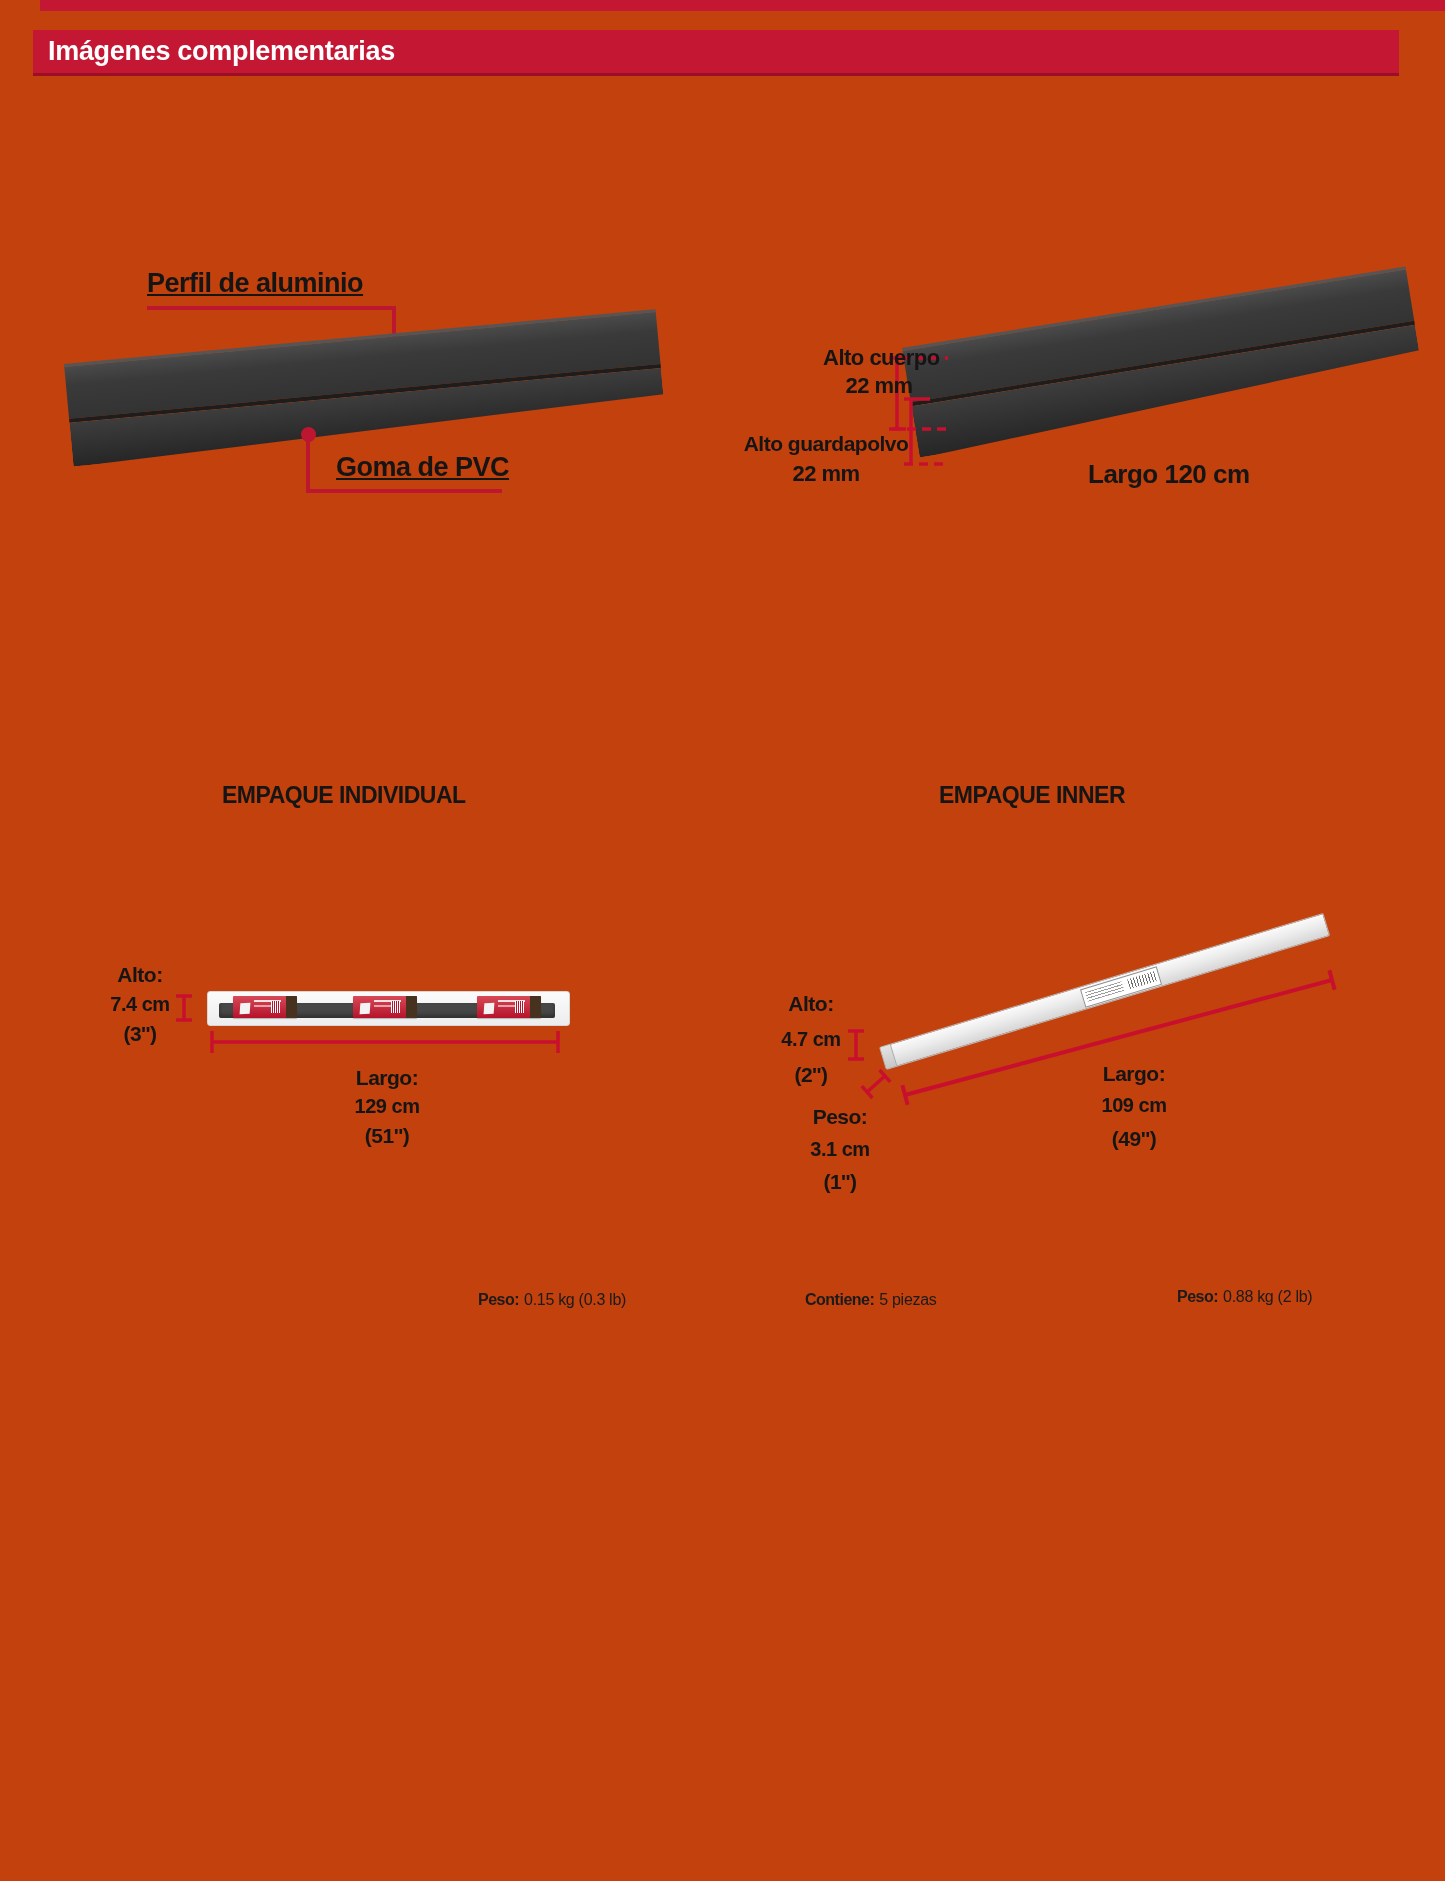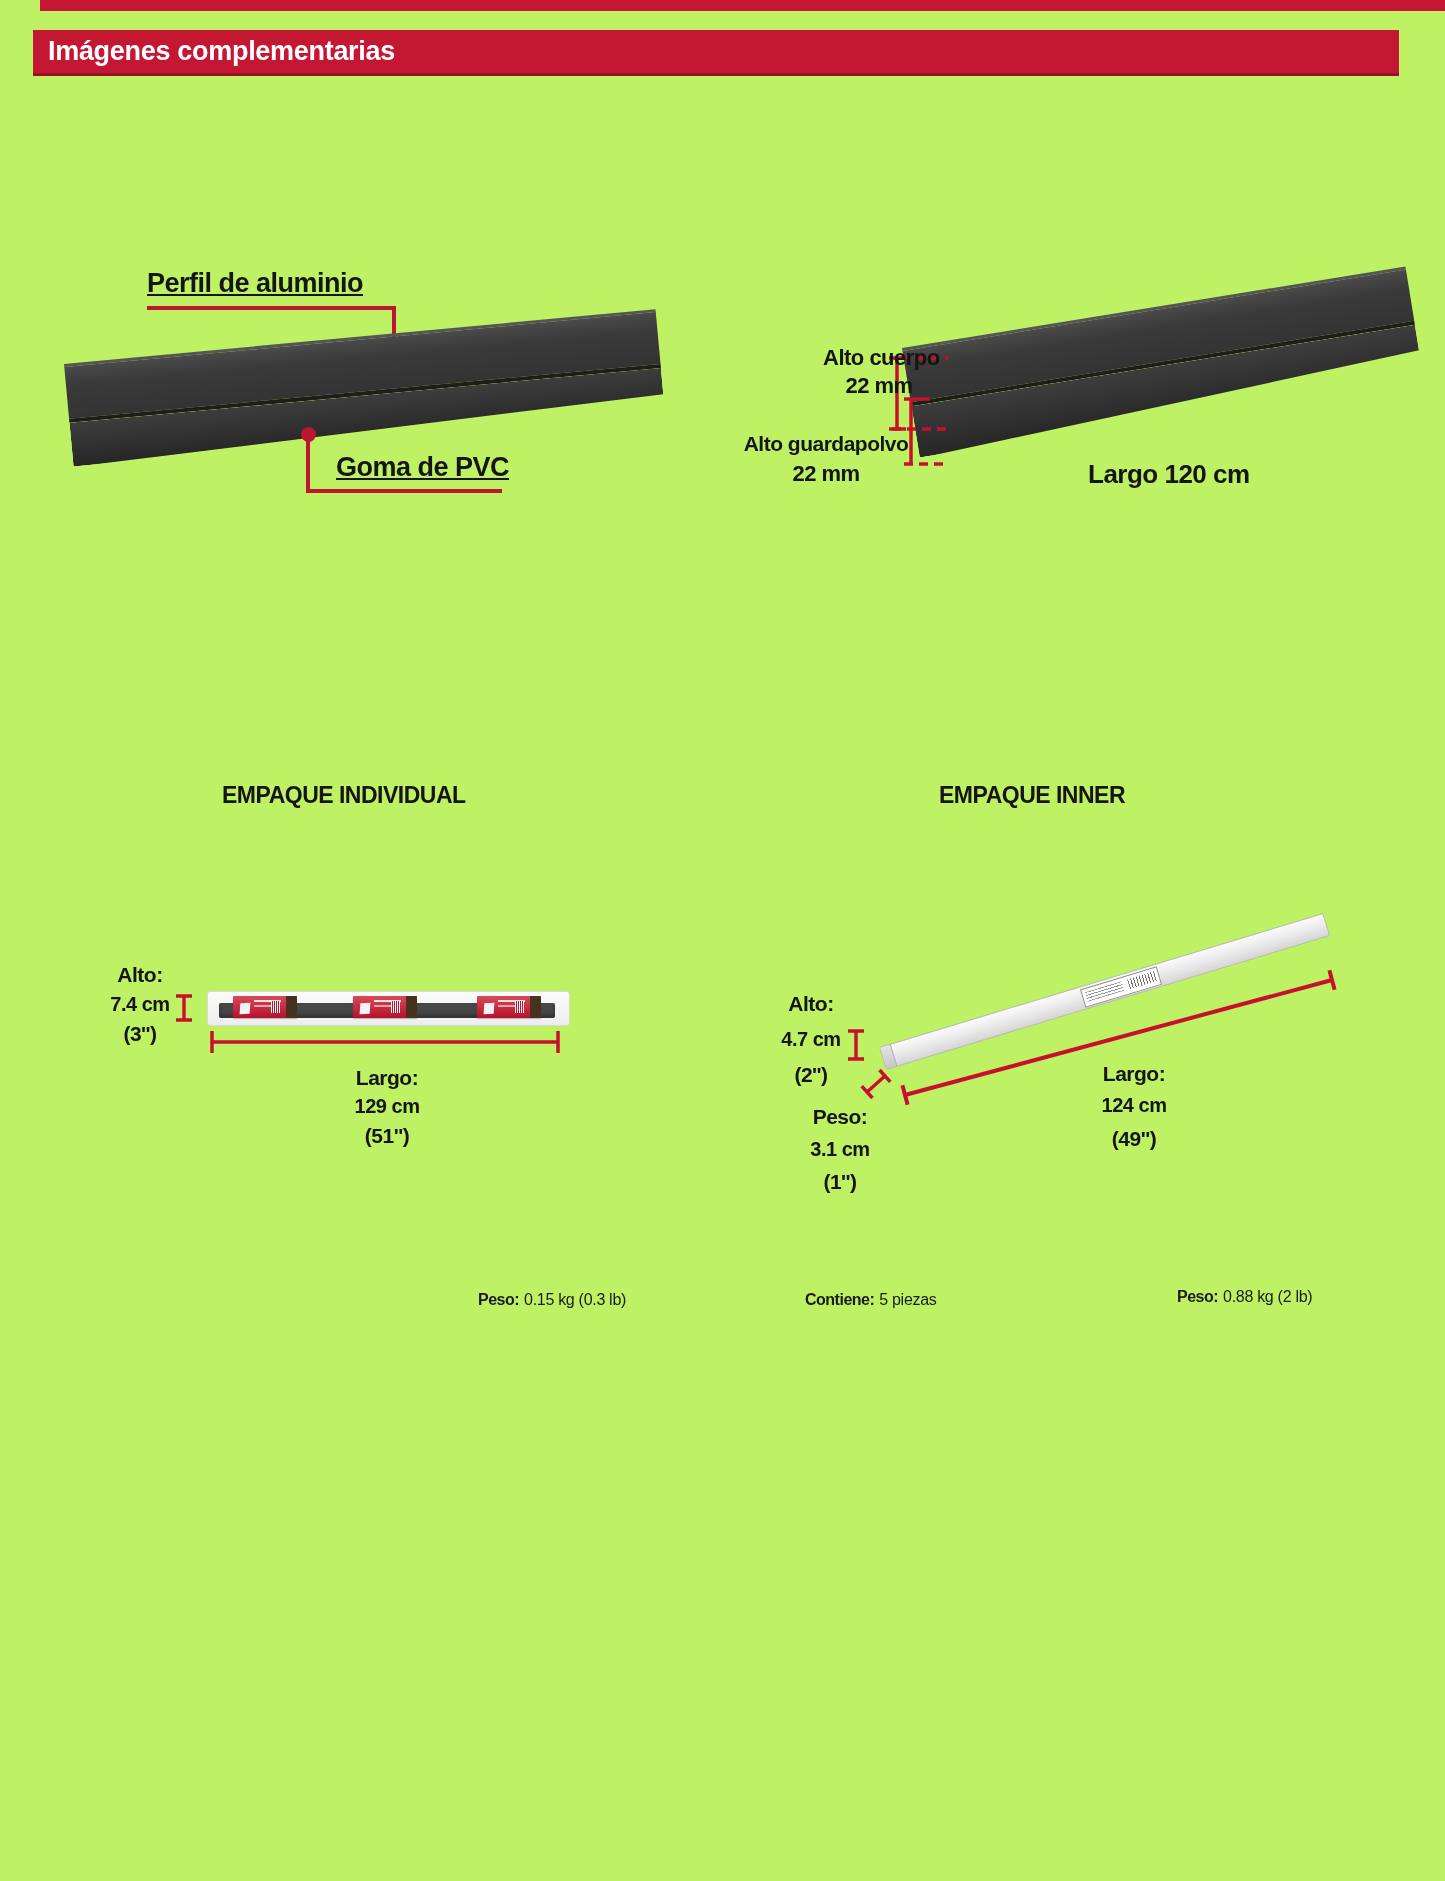--- a/index.html
+++ b/index.html
@@ -1,16 +1,16 @@
 <!DOCTYPE html>
 <html><head>
 <meta charset="utf-8">
 <style>
   html,body{margin:0;padding:0;background:#fff;}
-  .page{position:relative;width:1445px;height:1881px;background:#bef264;overflow:hidden;
+  .page{position:relative;width:1445px;height:1881px;background:#c2410c;overflow:hidden;
         font-family:"Liberation Sans",sans-serif;color:#1b1b1b;}
 
   
   .top-strip{position:absolute;left:40px;top:0;width:1405px;height:11px;background:#c41734;}
   .banner{position:absolute;left:33px;top:30px;width:1366px;height:43px;background:#c41734;
           border-bottom:3px solid #9b0f26;display:flex;align-items:center;}
   .banner-title{margin-left:15px;color:#ffffff;font-size:27px;font-weight:bold;letter-spacing:-0.3px;}
 
   
   .lbl{position:absolute;font-weight:bold;letter-spacing:-0.5px;color:#151515;white-space:nowrap;}
@@ -185,21 +185,21 @@
   <div class="lbl pk ctr" style="left:788px;top:1105px;width:104px;">Peso:</div>
   <div class="lbl pk ctr" style="left:788px;top:1138px;width:104px;font-size:20px;">3.1 cm</div>
   <div class="lbl pk ctr" style="left:788px;top:1170px;width:104px;">(1'')</div>
 
   <svg style="position:absolute;left:890px;top:963px;" width="460" height="150" viewBox="0 0 460 150">
     <line class="rd4" x1="15" y1="132" x2="442" y2="17"></line>
     <line class="rd4" x1="17.6" y1="141.7" x2="12.4" y2="122.3"></line>
     <line class="rd4" x1="444.6" y1="26.7" x2="439.4" y2="7.3"></line>
   </svg>
   <div class="lbl pk ctr" style="left:1076px;top:1062px;width:116px;">Largo:</div>
-  <div class="lbl pk ctr" style="left:1076px;top:1094px;width:116px;font-size:20px;">124 cm</div>
+  <div class="lbl pk ctr" style="left:1076px;top:1094px;width:116px;font-size:20px;">109 cm</div>
   <div class="lbl pk ctr" style="left:1076px;top:1127px;width:116px;">(49'')</div>
 
   <div class="stat" style="left:436px;top:1291px;">
     <b>Peso:</b><span class="v">0.15 kg (0.3 lb)</span>
   </div>
   <div class="stat" style="left:763px;top:1291px;">
     <b>Contiene:</b><span class="v">5 piezas</span>
   </div>
   <div class="stat" style="left:1135px;top:1288px;">
     <b>Peso:</b><span class="v">0.88 kg (2 lb)</span>

